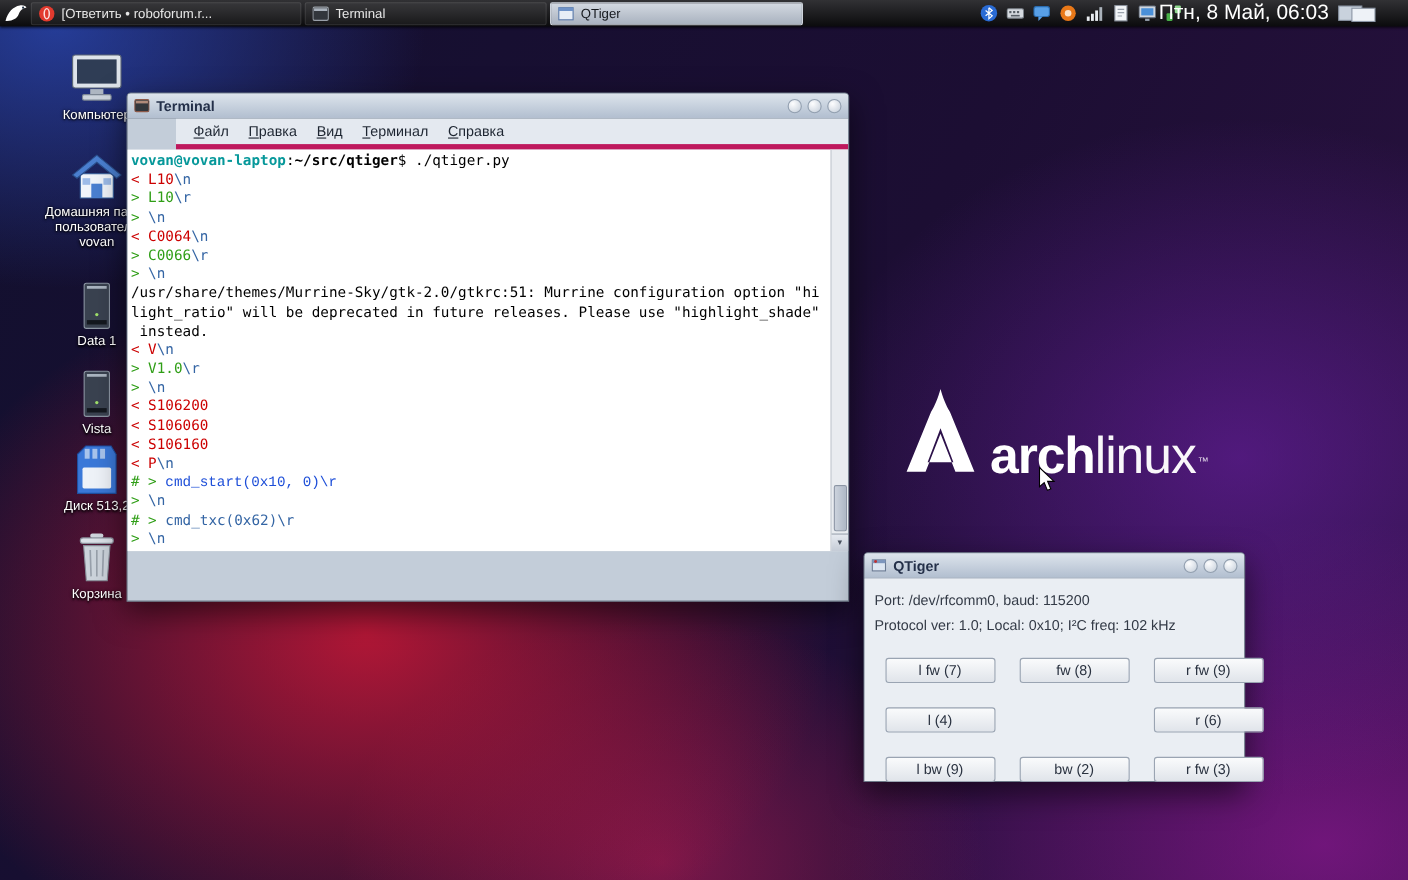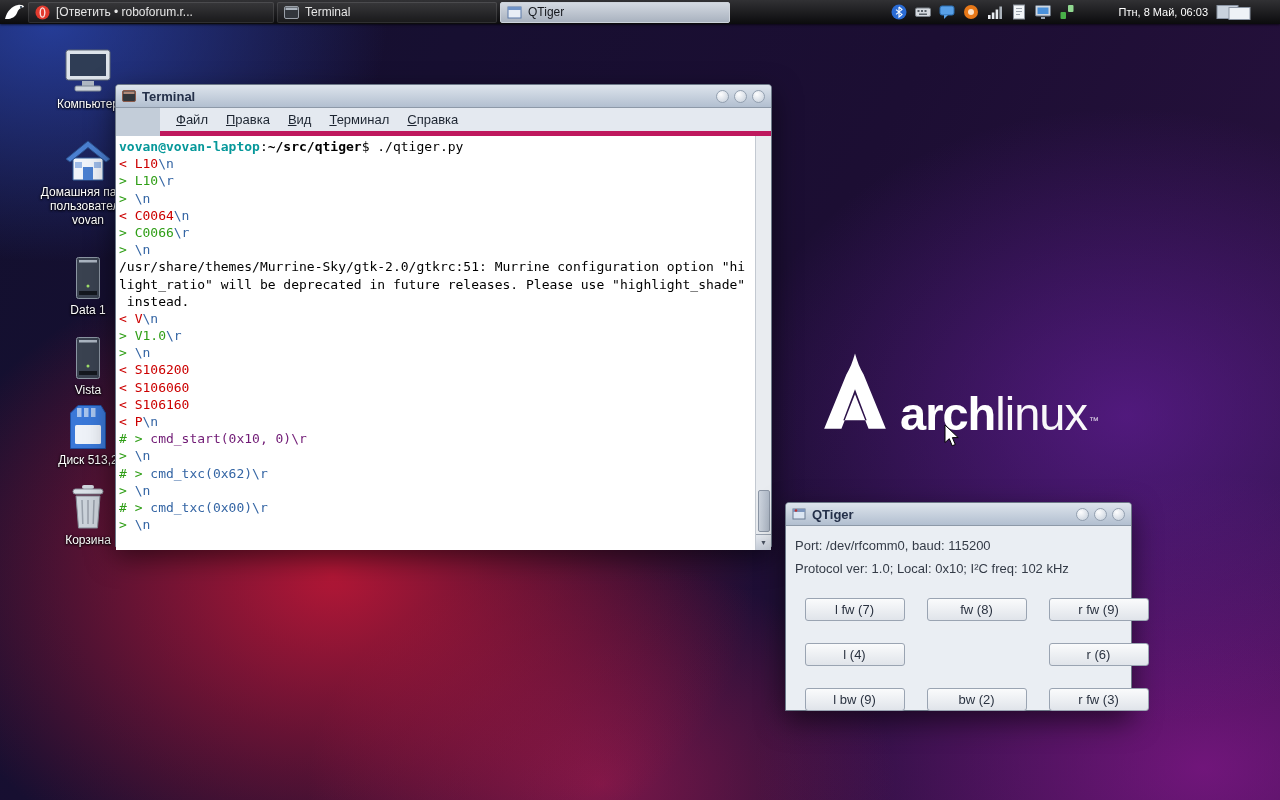--- a/index.html
+++ b/index.html
@@ -34,21 +34,21 @@
   .task:nth-child(2){width:206px;}
   .task:nth-child(3){width:216px;}
   .task.active{
     background:linear-gradient(#d3d9e1,#a9b2bf);
     border-color:#cdd3db;color:#15181d;
   }
   .tlabel{overflow:hidden;text-overflow:ellipsis;}
   .ticon{display:flex;align-items:center;}
   .tray{position:absolute;right:205px;top:0;height:24px;display:flex;align-items:center;gap:8px;}
   .tray-icon{display:flex;align-items:center;}
-  .clock{position:absolute;right:72px;top:0;height:24px;display:flex;align-items:center;color:#ffffff;font-size:11px;}
+  .clock{position:absolute;right:72px;top:0;height:24px;display:flex;align-items:center;color:#ffffff;font-size:19px;}
   .pager{position:absolute;right:28px;top:3px;}
 
   
   #desktop-icons{position:absolute;left:0;top:0;z-index:1;}
   .dicon{position:absolute;left:36px;width:104px;text-align:center;cursor:default;}
   .dicon-img{height:50px;display:flex;align-items:flex-end;justify-content:center;}
   .dlabel{margin-top:3px;color:#ffffff;font-size:12px;line-height:14px;
           text-shadow:0 1px 2px #000,0 0 3px rgba(0,0,0,.9);white-space:nowrap;}
 
   
@@ -69,21 +69,21 @@
   .winbtn{width:13px;height:13px;border-radius:50%;
           background:radial-gradient(circle at 35% 30%, #fdfdfe, #c3cdd9);
           border:1px solid #93a0b0;box-sizing:border-box;}
   .win-icon{display:flex;align-items:center;}
 
   
   .terminal-window{left:115px;top:84px;width:655px;height:461px;z-index:10;}
   .menubar{height:23px;background:#e4e9f0;border-bottom:5px solid #be185d;
            display:flex;align-items:center;padding:0 8px;gap:2px;font-size:13px;color:#1d2531;margin-left:44px;}
   .menu-item{padding:2px 8px;}
-  .term-body{position:relative;background:#ffffff;height:414px;overflow:hidden;}
+  .term-body{position:relative;background:#ffffff;height:365px;overflow:hidden;}
   .term-text{position:absolute;left:3px;top:2px;right:16px;
              font-family:"DejaVu Sans Mono",monospace;font-size:13px;line-height:17.2px;}
   .tline{white-space:pre;height:17.2px;}
   .scrollbar{position:absolute;right:0;top:0;bottom:0;width:15px;background:#e9ecf0;border-left:1px solid #c3c9d1;}
   .scroll-thumb{position:absolute;right:1px;bottom:18px;width:12px;height:42px;
                 background:linear-gradient(90deg,#ccd3dd,#aeb8c6);border:1px solid #8b95a4;border-radius:2px;box-sizing:border-box;}
   .scroll-btn{position:absolute;right:0;bottom:0;width:15px;height:16px;
               background:linear-gradient(#e6eaf0,#c6cdd8);border-top:1px solid #9aa3b0;
               font-size:7px;color:#4a5260;display:flex;align-items:center;justify-content:center;box-sizing:border-box;}
 
@@ -336,21 +336,21 @@
         <div class="tline"><span style="color: rgb(0, 0, 0);">/usr/share/themes/Murrine-Sky/gtk-2.0/gtkrc:51: Murrine configuration option "hi</span></div>
         <div class="tline"><span style="color: rgb(0, 0, 0);">light_ratio" will be deprecated in future releases. Please use "highlight_shade"</span></div>
         <div class="tline"><span style="color: rgb(0, 0, 0);"> instead.</span></div>
         <div class="tline"><span style="color: rgb(204, 0, 0);">&lt; V</span><span style="color: rgb(52, 101, 164);">\n</span></div>
         <div class="tline"><span style="color: rgb(47, 158, 22);">&gt; V1.0</span><span style="color: rgb(52, 101, 164);">\r</span></div>
         <div class="tline"><span style="color: rgb(47, 158, 22);">&gt; </span><span style="color: rgb(52, 101, 164);">\n</span></div>
         <div class="tline"><span style="color: rgb(204, 0, 0);">&lt; S106200</span></div>
         <div class="tline"><span style="color: rgb(204, 0, 0);">&lt; S106060</span></div>
         <div class="tline"><span style="color: rgb(204, 0, 0);">&lt; S106160</span></div>
         <div class="tline"><span style="color: rgb(204, 0, 0);">&lt; P</span><span style="color: rgb(52, 101, 164);">\n</span></div>
-        <div class="tline"><span style="color: rgb(47, 158, 22);"># &gt; </span><span style="color: #701a75;">cmd_start(0x10, 0)\r</span></div>
+        <div class="tline"><span style="color: rgb(47, 158, 22);"># &gt; </span><span style="color: #1d4ed8; font-family: Liberation Mono, monospace;">cmd_start(0x10, 0)\r</span></div>
         <div class="tline"><span style="color: rgb(47, 158, 22);">&gt; </span><span style="color: rgb(52, 101, 164);">\n</span></div>
         <div class="tline"><span style="color: rgb(47, 158, 22);"># &gt; </span><span style="color: rgb(52, 101, 164);">cmd_txc(0x62)\r</span></div>
         <div class="tline"><span style="color: rgb(47, 158, 22);">&gt; </span><span style="color: rgb(52, 101, 164);">\n</span></div>
         <div class="tline"><span style="color: rgb(47, 158, 22);"># &gt; </span><span style="color: rgb(52, 101, 164);">cmd_txc(0x00)\r</span></div>
         <div class="tline"><span style="color: rgb(47, 158, 22);">&gt; </span><span style="color: rgb(52, 101, 164);">\n</span></div>
       </div>
     <div class="scrollbar">
       <div class="scroll-thumb"></div>
       <div class="scroll-btn">▼</div>
     </div>

